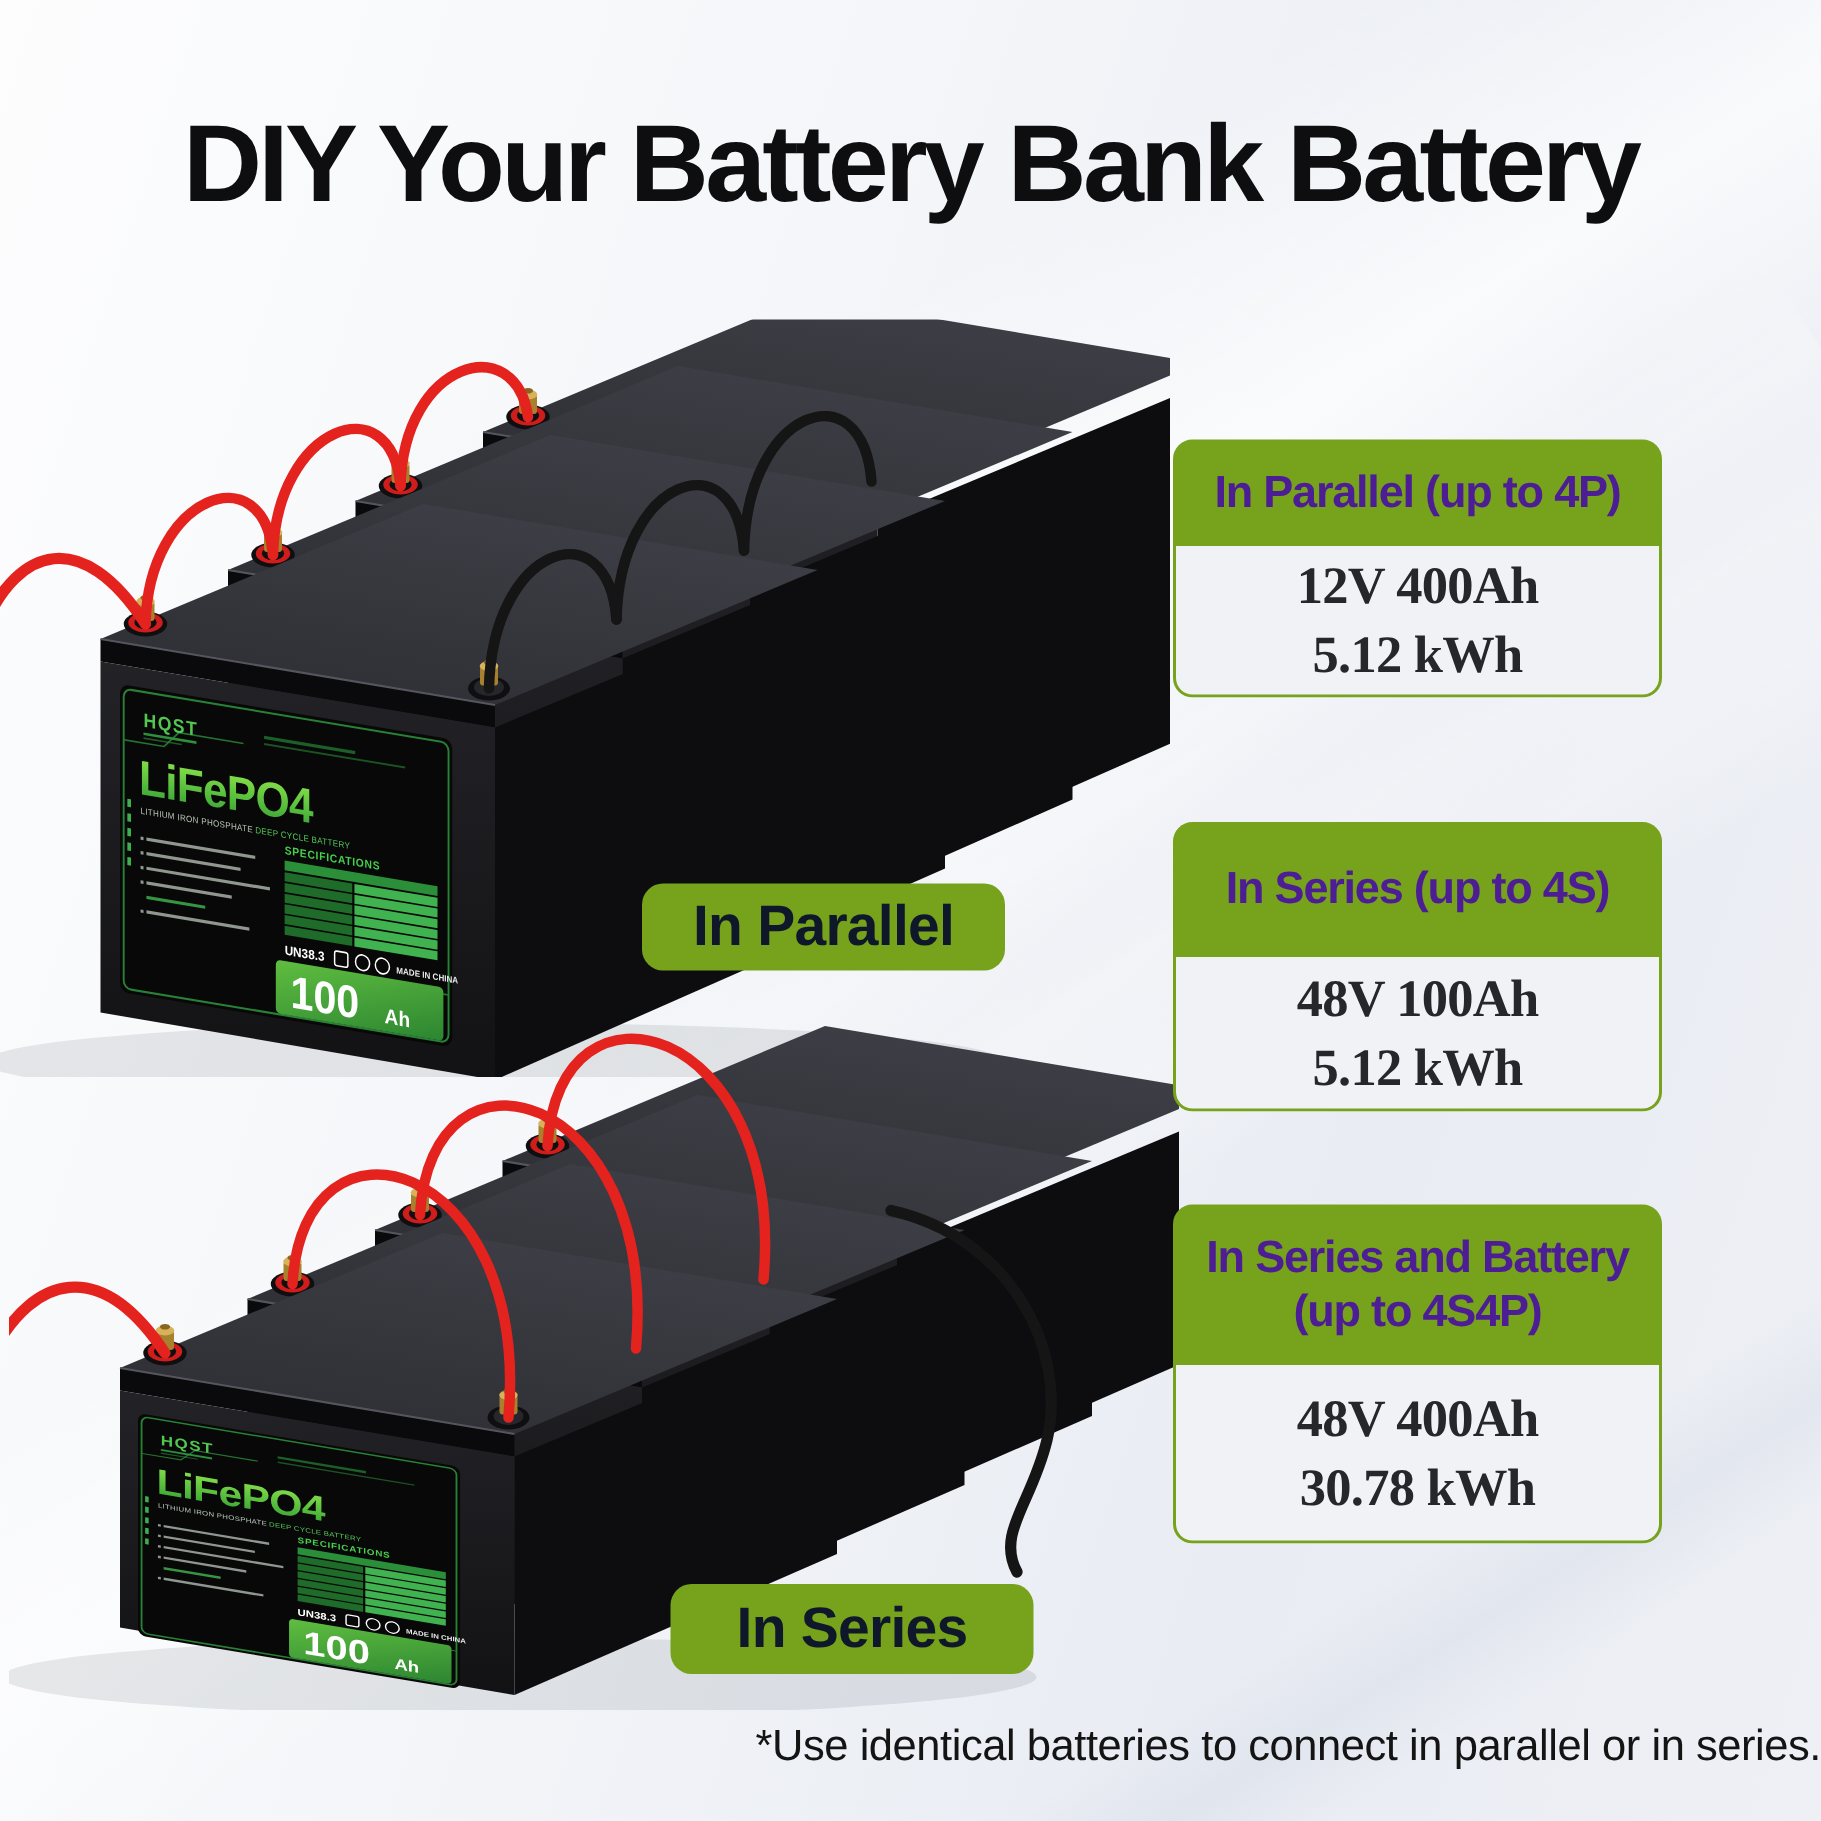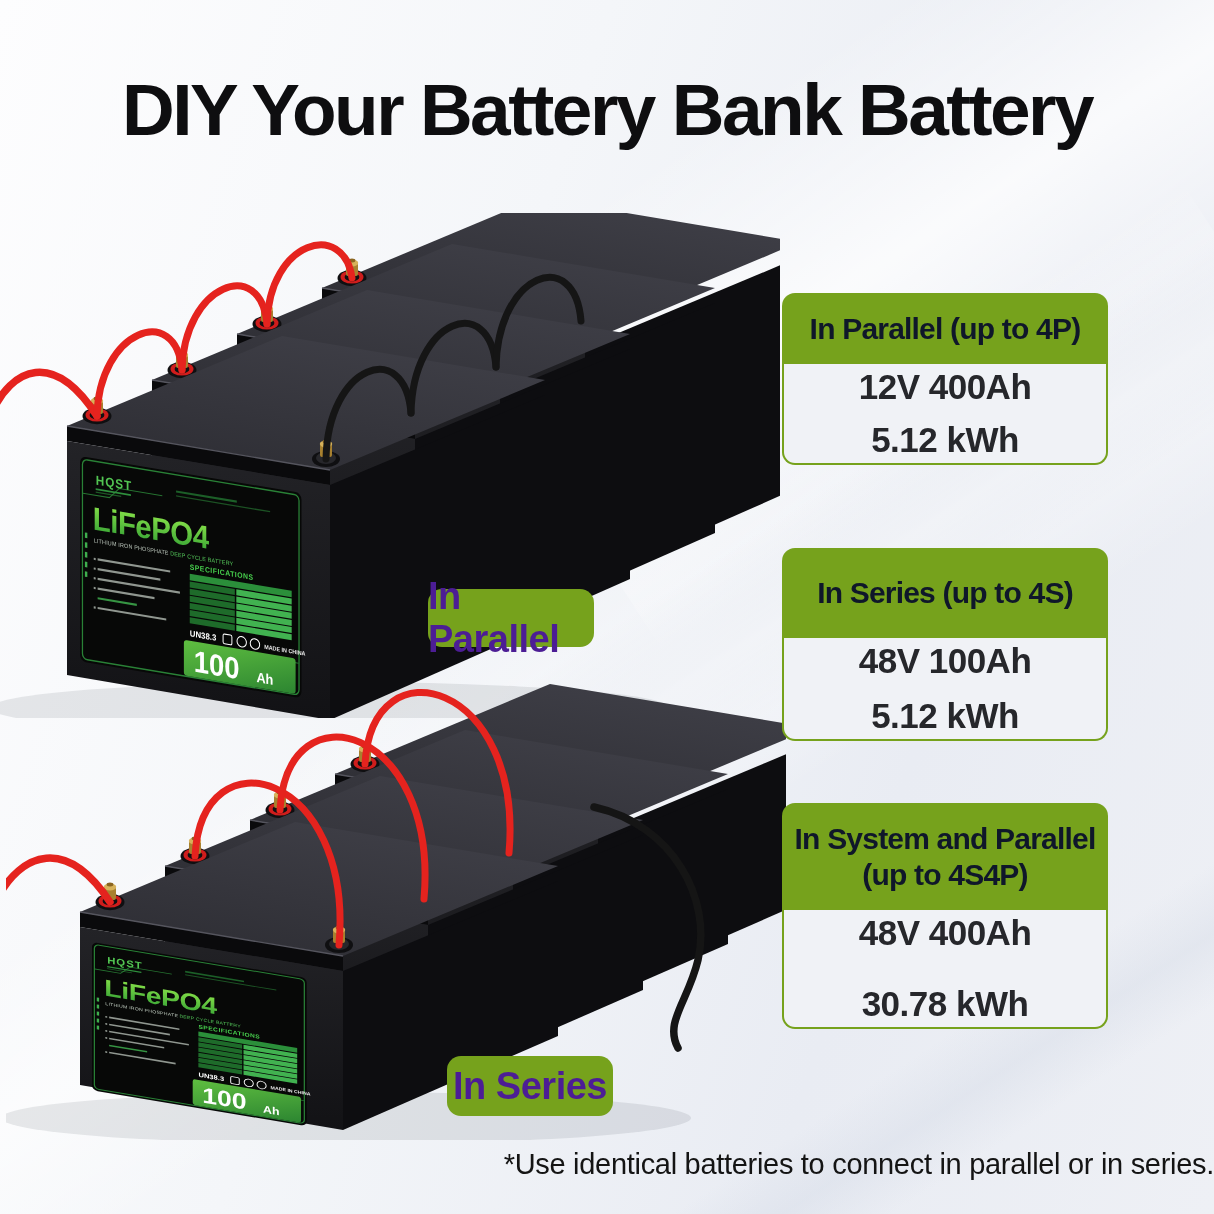--- a/index.html
+++ b/index.html
@@ -13,30 +13,30 @@
     background:linear-gradient(180deg,rgba(255,255,255,0) 0%,rgba(255,255,255,.55) 50%,rgba(255,255,255,0) 100%);}
   .s3{top:260px;left:300px;width:1800px;height:160px;transform:rotate(-33deg);
     background:linear-gradient(180deg,rgba(205,212,226,0) 0%,rgba(205,212,226,.38) 50%,rgba(205,212,226,0) 100%);}
   .s4{top:980px;left:200px;width:1700px;height:120px;transform:rotate(-33deg);
     background:linear-gradient(180deg,rgba(208,215,228,0) 0%,rgba(208,215,228,.35) 50%,rgba(208,215,228,0) 100%);}
   .title{position:absolute;top:68px;left:0;width:100%;text-align:center;
     font-size:73px;font-weight:700;letter-spacing:-2.5px;color:#0e0e10;white-space:nowrap;}
   .bank{position:absolute;z-index:2;}
   .bank-parallel{left:0;top:213px;width:780px;height:505px;}
   .bank-series{left:6px;top:630px;width:780px;height:510px;}
-  .pill{position:absolute;z-index:5;width:166px;display:flex;align-items:center;justify-content:center;
-    background:var(--green,#76a21c);color:#4c1d95;font-weight:700;font-size:38px;border-radius:14px;letter-spacing:-0.5px;}
+  .pill{position:absolute;z-index:5;width:242px;display:flex;align-items:center;justify-content:center;
+    background:var(--green,#76a21c);color:#0f172a;font-weight:700;font-size:38px;border-radius:14px;letter-spacing:-0.5px;}
   .pill-parallel{left:428px;top:589px;height:58px;}
   .pill-series{left:427px;top:1056px;height:60px;margin-left:20px;}
   .card{position:absolute;left:782px;width:326px;z-index:4;}
   .card-head{background:var(--green,#76a21c);border-radius:13px 13px 0 0;display:flex;flex-direction:column;
-    align-items:center;justify-content:center;color:#0f172a;font-weight:700;font-size:30px;letter-spacing:-0.8px;line-height:36px;}
+    align-items:center;justify-content:center;color:#4c1d95;font-weight:700;font-size:30px;letter-spacing:-0.8px;line-height:36px;}
   .card-body{background:#f0f2f6;border:2px solid var(--green,#76a21c);border-top:none;border-radius:0 0 13px 13px;
-    display:flex;flex-direction:column;align-items:center;justify-content:space-between;
-    color:#26272b;font-weight:700;font-size:35px;line-height:46px;letter-spacing:-0.5px;box-sizing:border-box;}
+    display:flex;flex-direction:column;align-items:center;justify-content:center;
+    color:#26272b;font-weight:700;font-size:35px;line-height:46px;letter-spacing:-0.5px;box-sizing:border-box;font-family:Liberation Serif, serif;}
   .c1{top:293px;} .c1 .card-head{height:71px;} .c1 .card-body{height:101px;}
   .c2{top:548px;} .c2 .card-head{height:90px;} .c2 .card-body{height:103px;}
   .c3{top:803px;} .c3 .card-head{height:107px;} .c3 .card-body{height:119px;}
   .footnote{position:absolute;top:1148px;left:0;width:100%;text-align:right;z-index:3;
     font-size:29px;font-weight:400;letter-spacing:-0.3px;color:#141414;}
   svg text{font-family:"Liberation Sans",sans-serif;}
 </style>
 </head>
 <body>
 
@@ -222,21 +222,21 @@
       <span>In Series (up to 4S)</span>
     </div>
     <div class="card-body">
       <div>48V 100Ah</div>
       <div>5.12 kWh</div>
     </div>
   </div>
 
   <div class="card c3">
     <div class="card-head">
-      <span>In System and Parallel</span>
+      <span>In Series and Battery</span>
       <span>(up to 4S4P)</span>
     </div>
     <div class="card-body">
       <div>48V 400Ah</div>
       <div>30.78 kWh</div>
     </div>
   </div>
 
   <div class="footnote">*Use identical batteries to connect in parallel or in series.</div>
 

